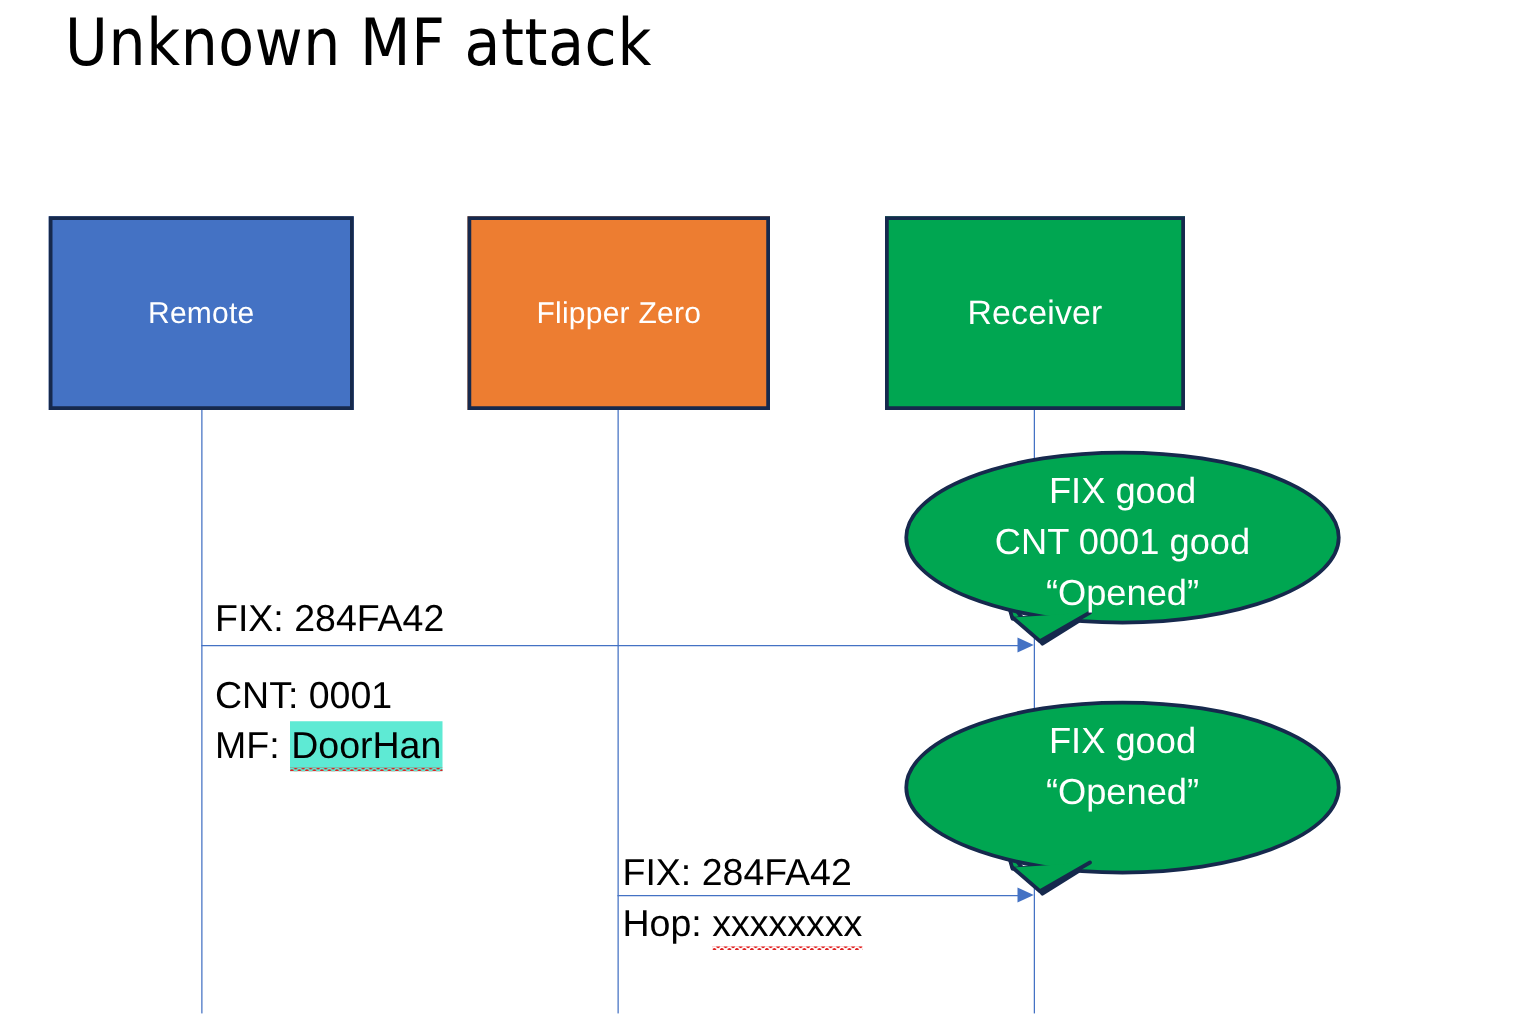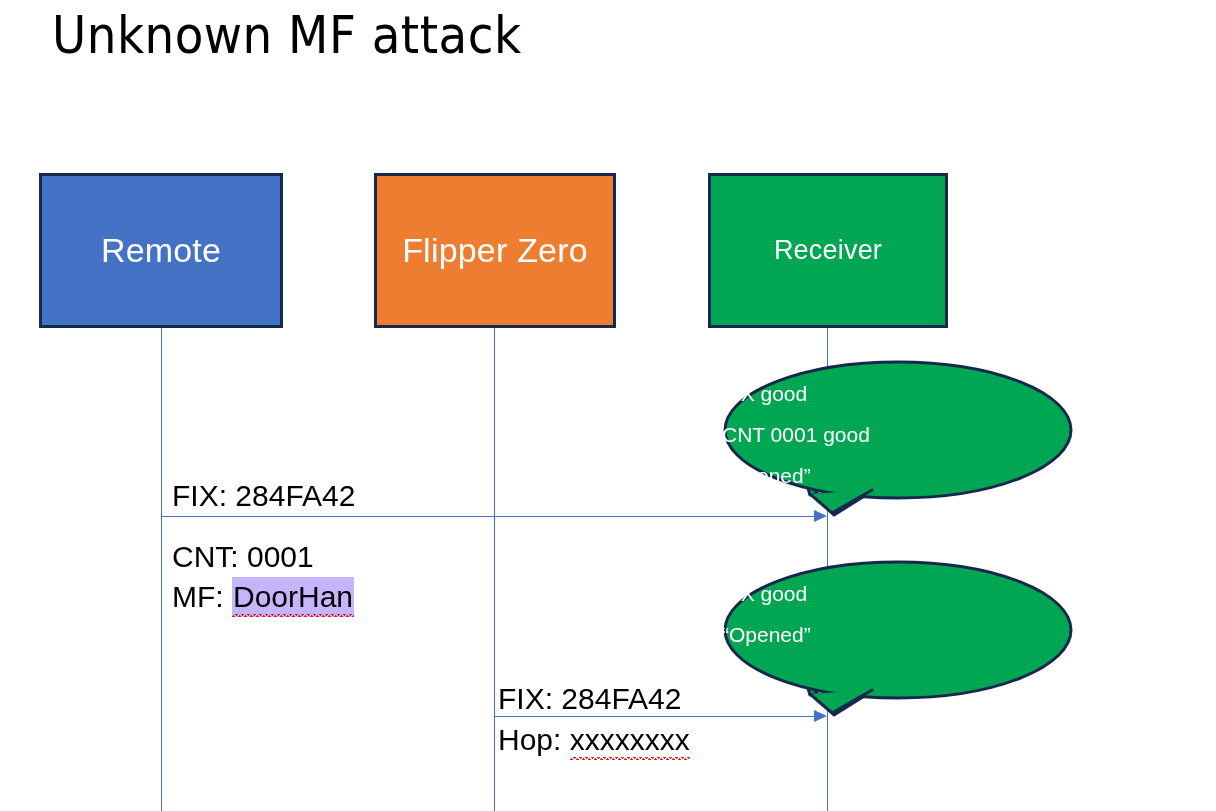--- a/index.html
+++ b/index.html
@@ -34,21 +34,21 @@
 
   
   .actor-box {
     position: absolute;
     box-sizing: border-box;
     border: 3px solid #16294d;
     display: flex;
     align-items: center;
     justify-content: center;
     color: #ffffff;
-    font-size: 34px;
+    font-size: 24px;
     font-weight: 400;
     letter-spacing: 0.2px;
   }
   #box-remote  { left: 39px;  top: 173px; width: 244px; height: 155px; background: #4472c4; }
   #box-flipper { left: 374px; top: 173px; width: 242px; height: 155px; background: #ed7d31; }
   #box-receiver{ left: 708px; top: 173px; width: 240px; height: 155px; background: #00a651;
                  font-family: "Liberation Sans", sans-serif; font-size: 27px; }
 
   
   .lifeline {
@@ -88,21 +88,21 @@
     line-height: 40px;
     white-space: nowrap;
   }
   .msg-text .line { display: block; }
   #msg1-above { left: 172px; top: 476px; }
   #msg1-below { left: 172px; top: 517px; margin-top: 20px; }
   #msg2-above { left: 498px; top: 679px; }
   #msg2-below { left: 498px; top: 720px; }
 
   .hl {
-    background: #c4b5fd;
+    background: #5eead4;
     padding: 0 1px;
   }
   .squiggle {
     position: relative;
     display: inline-block;
   }
   .squiggle::after {
     content: "";
     position: absolute;
     left: 0;
@@ -119,23 +119,23 @@
   
   .callout {
     position: absolute;
   }
   .callout svg { display: block; }
   .callout-text {
     position: absolute;
     left: 0;
     top: 0;
     width: 100%;
-    text-align: left;
+    text-align: center;
     color: #ffffff;
-    font-size: 21px;
+    font-size: 29px;
     line-height: 41px;
     pointer-events: none;
   }
   .callout-text .line { display: block; }
   #callout1 { left: 722px; top: 360px; width: 352px; height: 160px; }
   #callout2 { left: 722px; top: 560px; width: 352px; height: 160px; }
   #callout1 .callout-text { padding-top: 13px; }
   #callout2 .callout-text { padding-top: 13px; }
 </style>
 </head>

